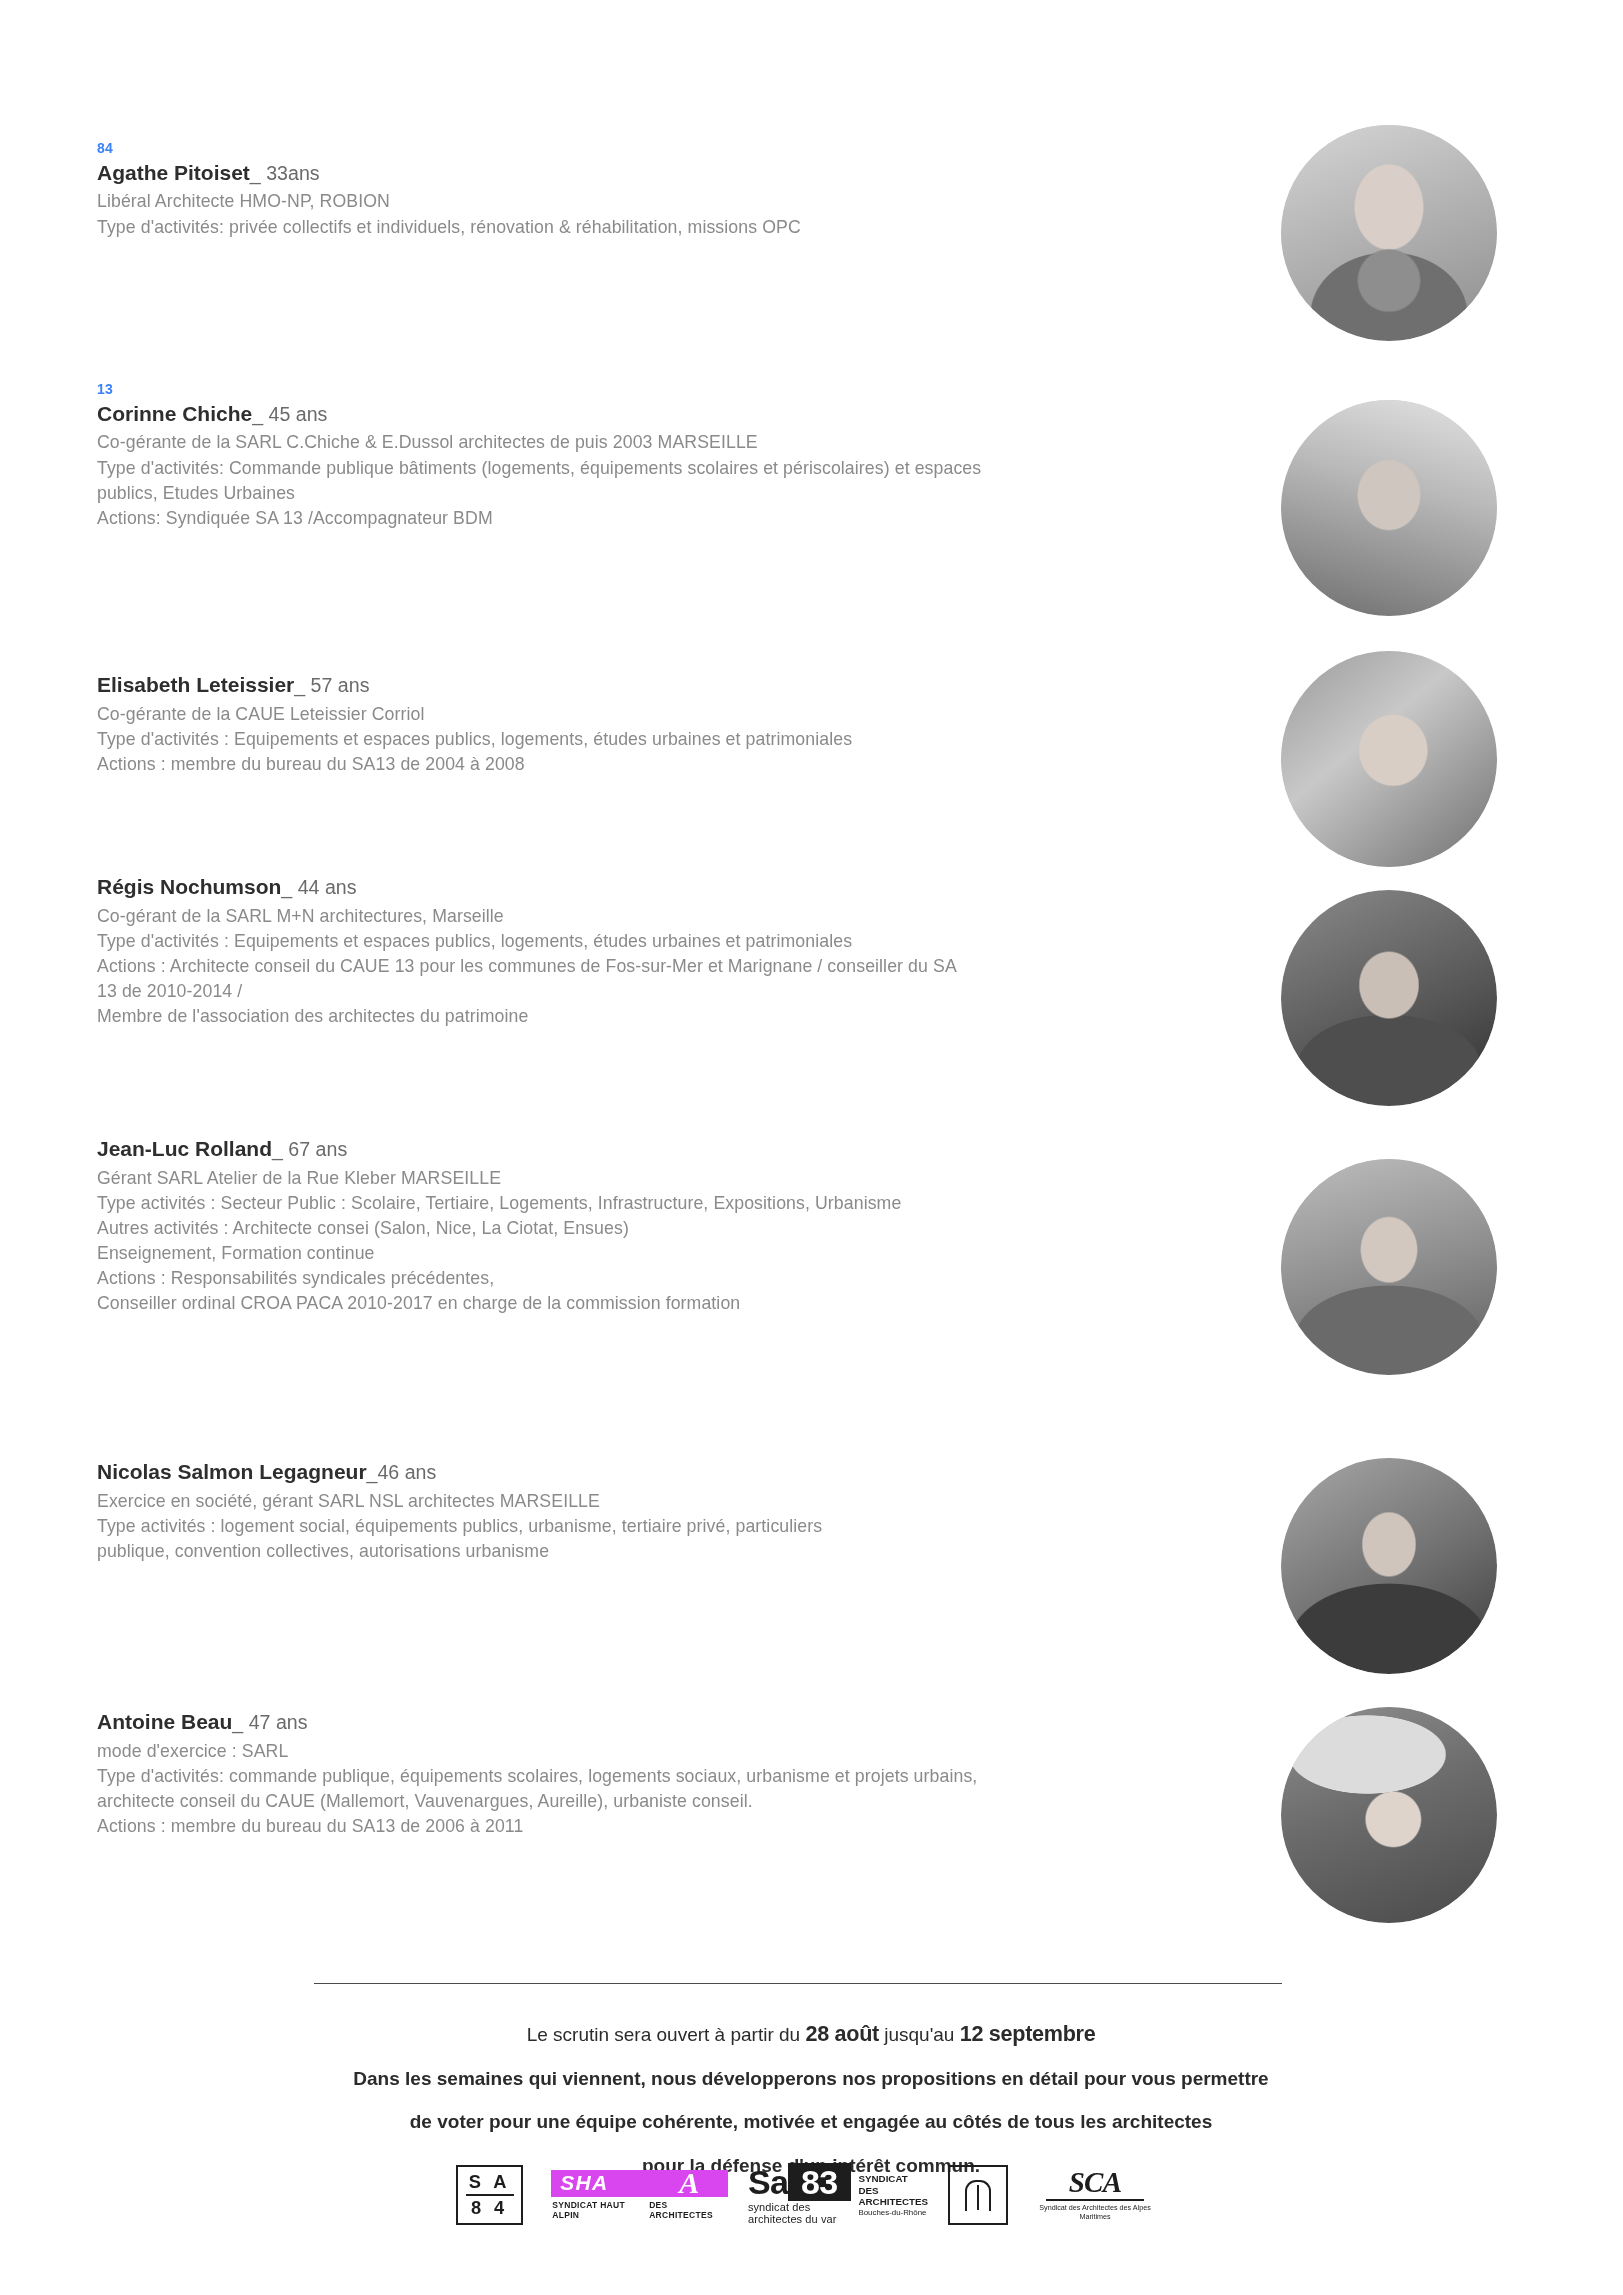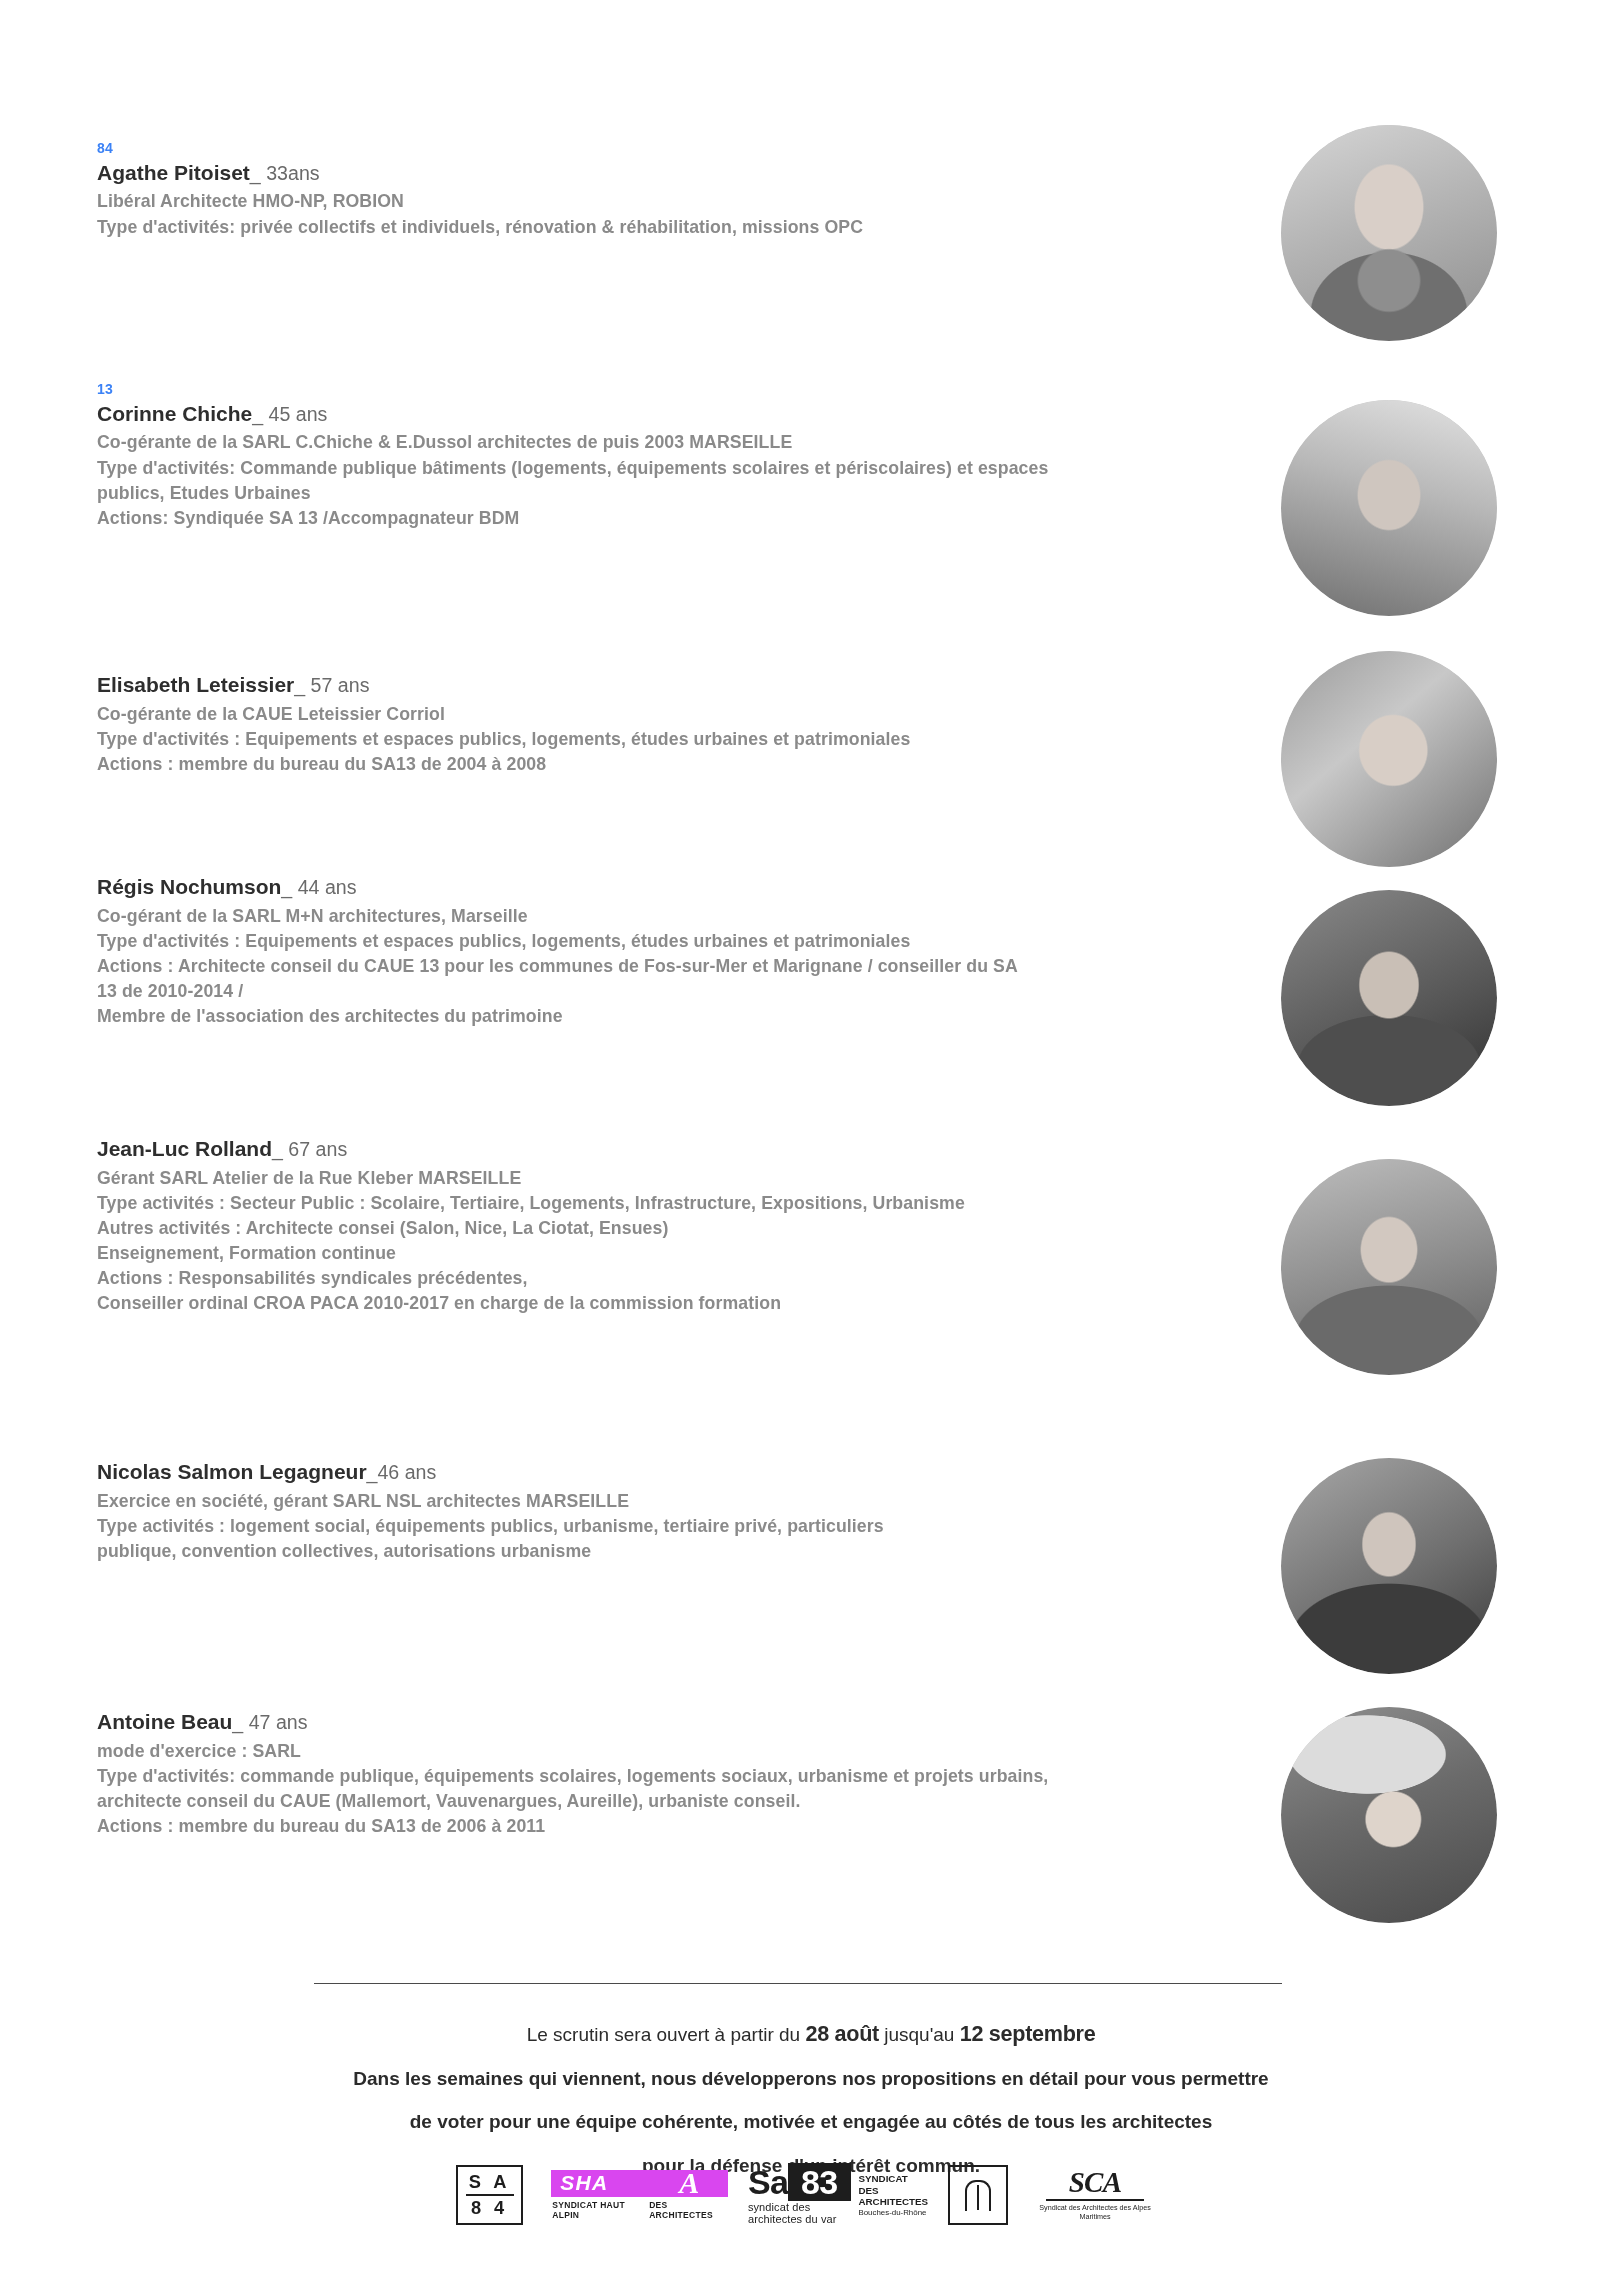--- a/index.html
+++ b/index.html
@@ -60,21 +60,20 @@
     font-weight: normal;
     color: #6a6a6a;
     font-size: 19.6px;
   }
   .pline {
     font-size: 17.7px;
     color: #8a8a8a;
     line-height: 1.42;
     margin: 0;
     letter-spacing: 0.1px;
-    font-weight: bold;
   }
 
   
   .portrait {
     position: absolute;
     border-radius: 50%;
     overflow: hidden;
     background: #c9c9c9;
   }
   .portrait .ph {

